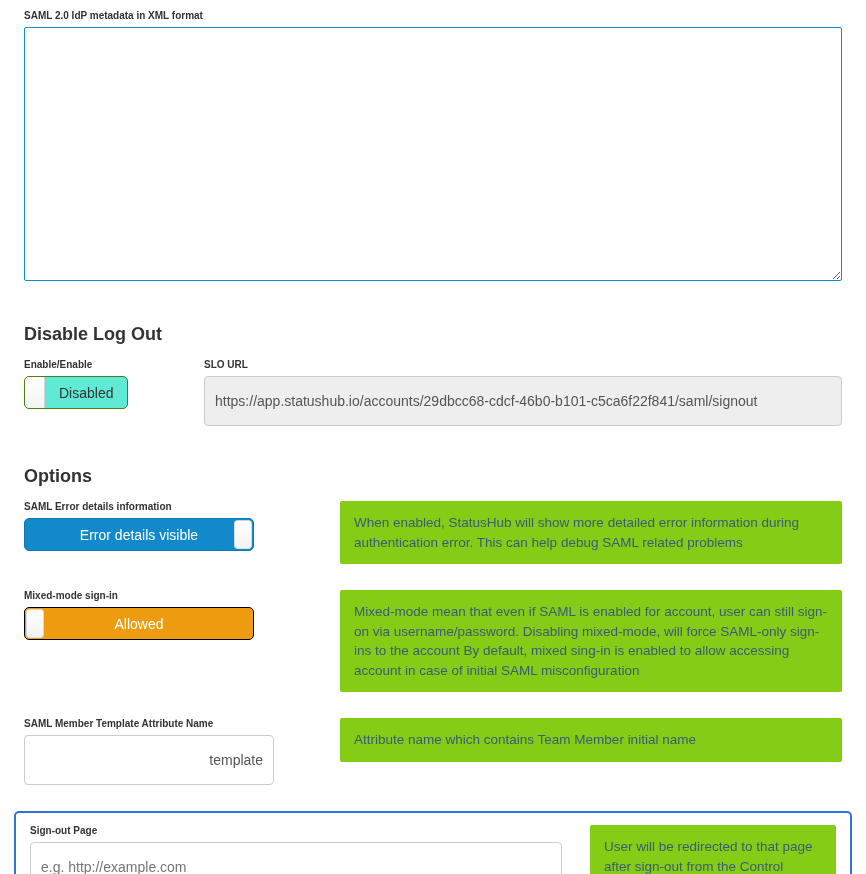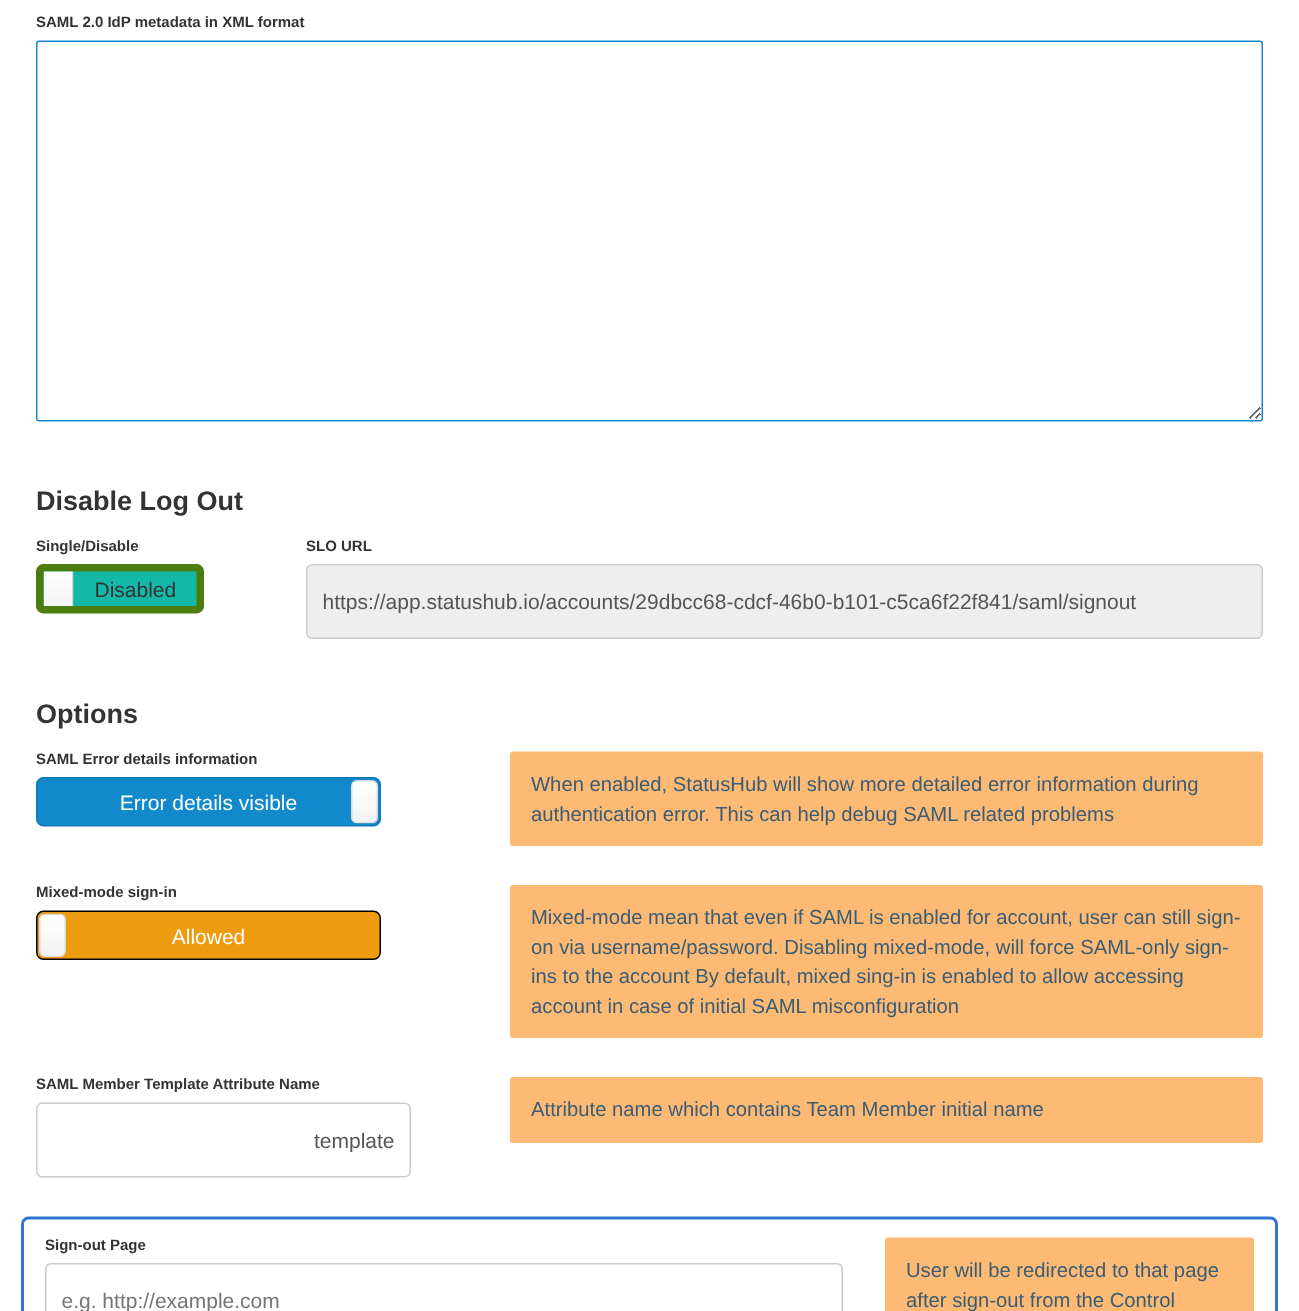--- a/index.html
+++ b/index.html
@@ -35,24 +35,24 @@
     font-weight: 700;
     color: #333;
     margin: 40px 0 14px 0;
   }
   .row { display: flex; gap: 40px; }
   .col-left { width: 276px; flex-shrink: 0; }
   .col-right { flex: 1; }
   .toggle {
     display: inline-flex;
     align-items: center;
-    border: 5px solid #4d7c0f;
+    border: 1px solid #4d7c0f;
     border-radius: 5px;
     height: 33px;
-    background: #14b8a6;
+    background: #5eead4;
     cursor: pointer;
     user-select: none;
     overflow: hidden;
   }
   .toggle .handle {
     width: 20px;
     height: 31px;
     background: linear-gradient(#fff,#f3f3f3);
     border-right: 1px solid #d4d4d4;
     border-radius: 4px 0 0 4px;
@@ -109,21 +109,21 @@
     height: 50px;
     border: 1px solid #ccc;
     border-radius: 4px;
     padding: 6px 10px;
     font-size: 14px;
     color: #555;
     background: #fff;
   }
   .text-input[readonly] { background: #eee; color: #555; }
   .help-box {
-    background: #fdba74;
+    background: #84cc16;
     color: #3b5d74;
     padding: 12px 14px;
     border-radius: 2px;
     font-size: 13.5px;
     line-height: 1.45;
   }
   .options-block { margin-bottom: 26px; }
   .template-input { width: 250px; text-align: right; }
   .signout-wrap {
     border: 2px solid #2f73d5;
@@ -144,21 +144,21 @@
 
 
 
 <label class="form-label">SAML 2.0 IdP metadata in XML format</label>
 <textarea class="xml-textarea" style=""></textarea>
 
 
 <h2 class="section-heading">Disable Log Out</h2>
 <div class="row">
   <div style="width:140px; flex-shrink:0;">
-    <label class="form-label">Single/Disable</label>
+    <label class="form-label">Enable/Enable</label>
     <div class="toggle">
       <div class="handle"></div>
       <span class="tlabel">Disabled</span>
     </div>
   </div>
   <div style="flex:1;">
     <label class="form-label">SLO URL</label>
     <input type="text" readonly="" class="text-input" value="https://app.statushub.io/accounts/29dbcc68-cdcf-46b0-b101-c5ca6f22f841/saml/signout" style="">
   </div>
 </div>

